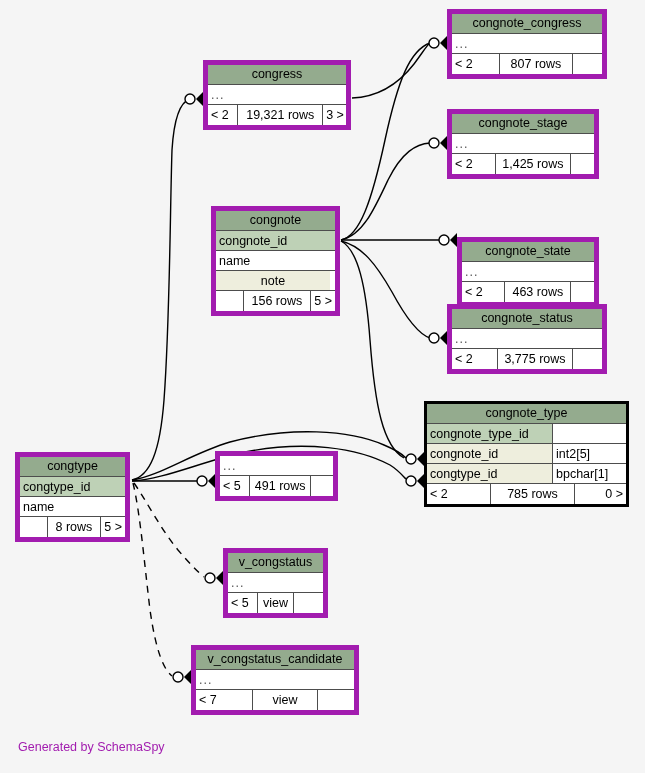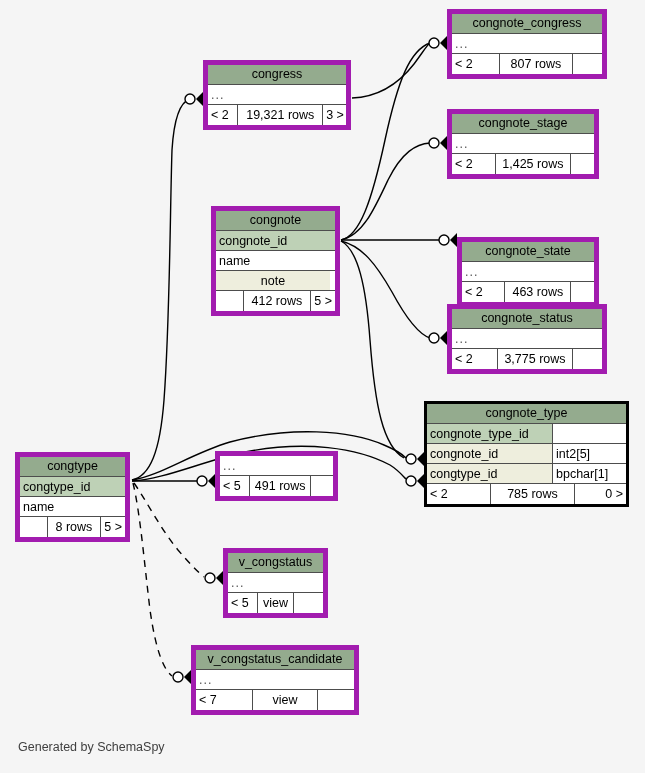--- a/index.html
+++ b/index.html
@@ -74,21 +74,21 @@
   .plain { background: #ffffff; }
   .ellipsis { color: #555; letter-spacing: 1px; }
   .ftr .c { font-size: 12.5px; }
   .num-right { text-align: right; }
   .ctr { text-align: center; }
   #footer-note {
     position: absolute;
     left: 18px;
     top: 740px;
     font-size: 12.5px;
-    color: #404040;
+    color: #a21caf;
     font-family: "Liberation Sans", sans-serif;
   }
 </style>
 </head>
 <body>
 
 <div id="canvas">
 
   <svg id="edges" viewBox="0 0 645 773" xmlns="http://www.w3.org/2000/svg">
     <g fill="none" stroke="#000000" stroke-width="1.4">
@@ -253,21 +253,21 @@
           <div class="c pk" style="width: 127px; border-right: none;">congnote_id</div>
         </div>
         <div class="row">
           <div class="c plain" style="width: 127px; border-right: none;">name</div>
         </div>
         <div class="row">
           <div class="c fk" style="width: 114px; border-right: none; text-align: center;">note</div>
         </div>
         <div class="row ftr">
           <div class="c plain " style="width: 30px;"></div>
-          <div class="c plain ctr" style="width: 71px;">412 rows</div>
+          <div class="c plain ctr" style="width: 71px;">156 rows</div>
           <div class="c plain num-right" style="width: 26px;">5 &gt;</div>
         </div>
       </div>
       <div class="tbl" style="left: 15px; top: 452px; width: 115px;">
         <div class="hdr">congtype</div>
         <div class="row">
           <div class="c pk" style="width: 113px; border-right: none;">congtype_id</div>
         </div>
         <div class="row">
           <div class="c plain" style="width: 113px; border-right: none;">name</div>

